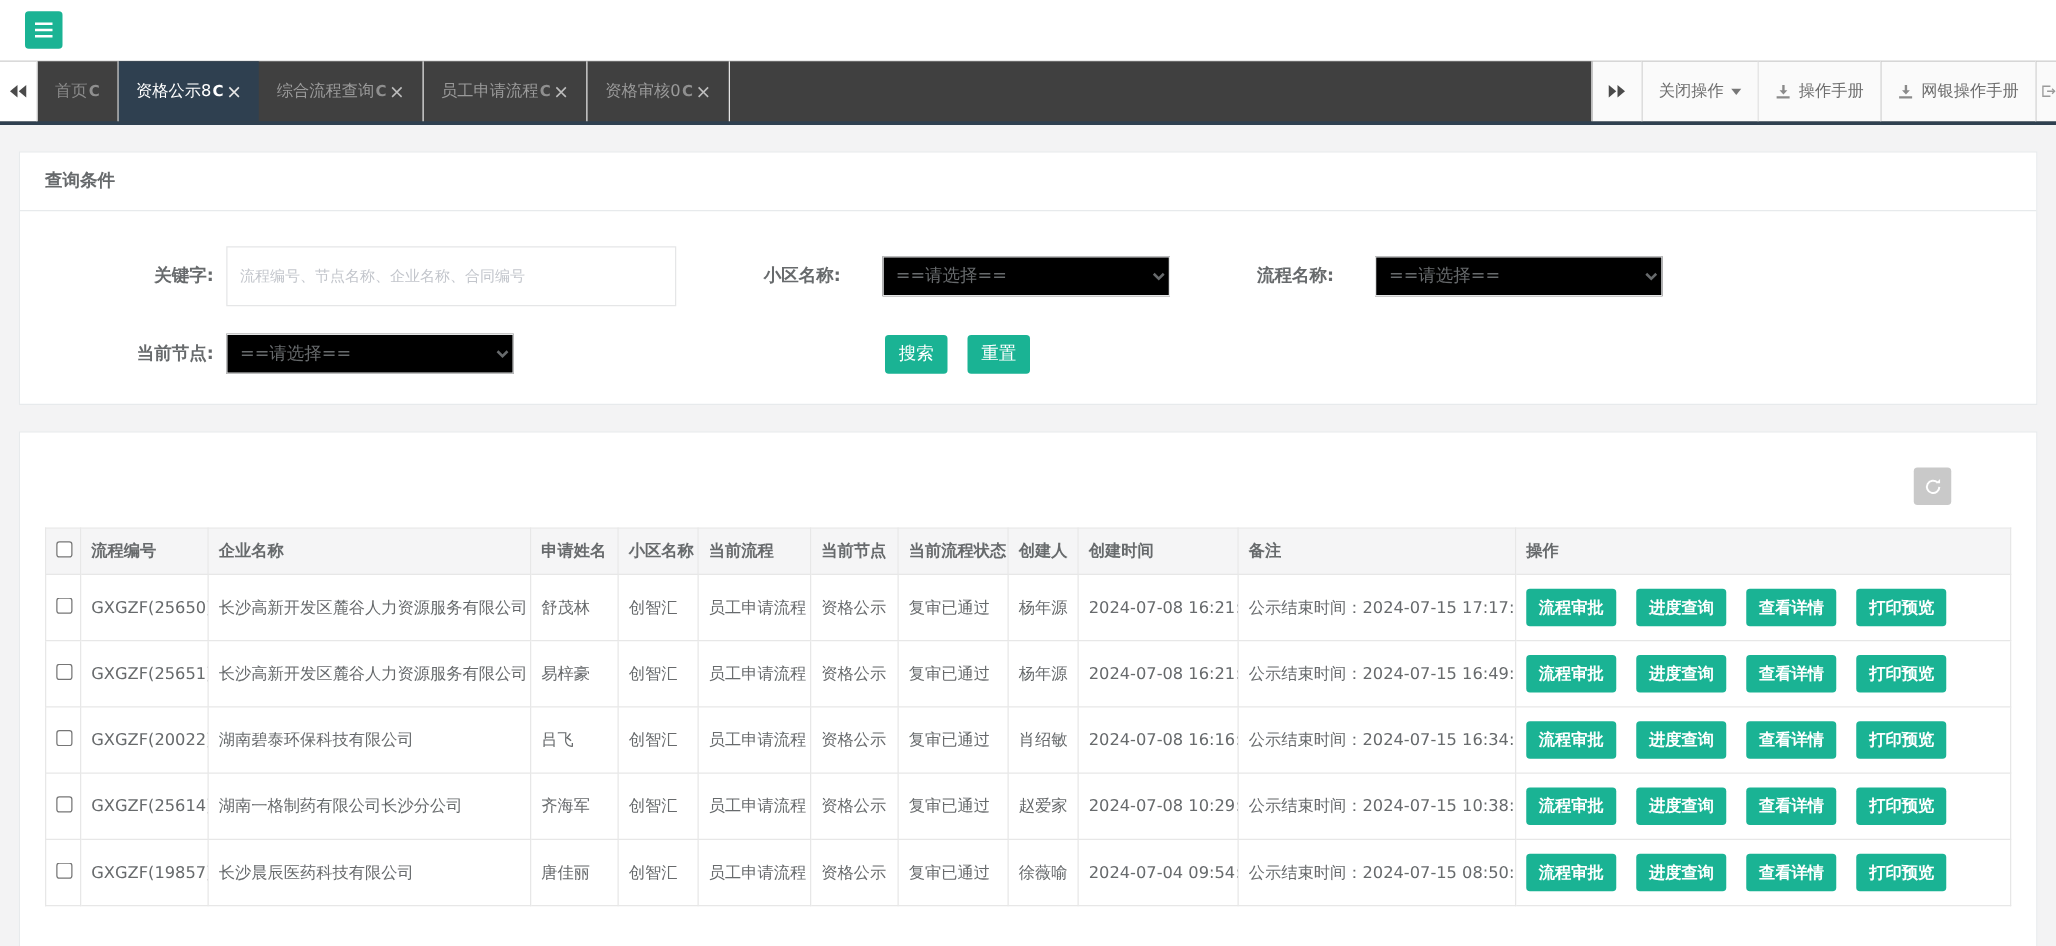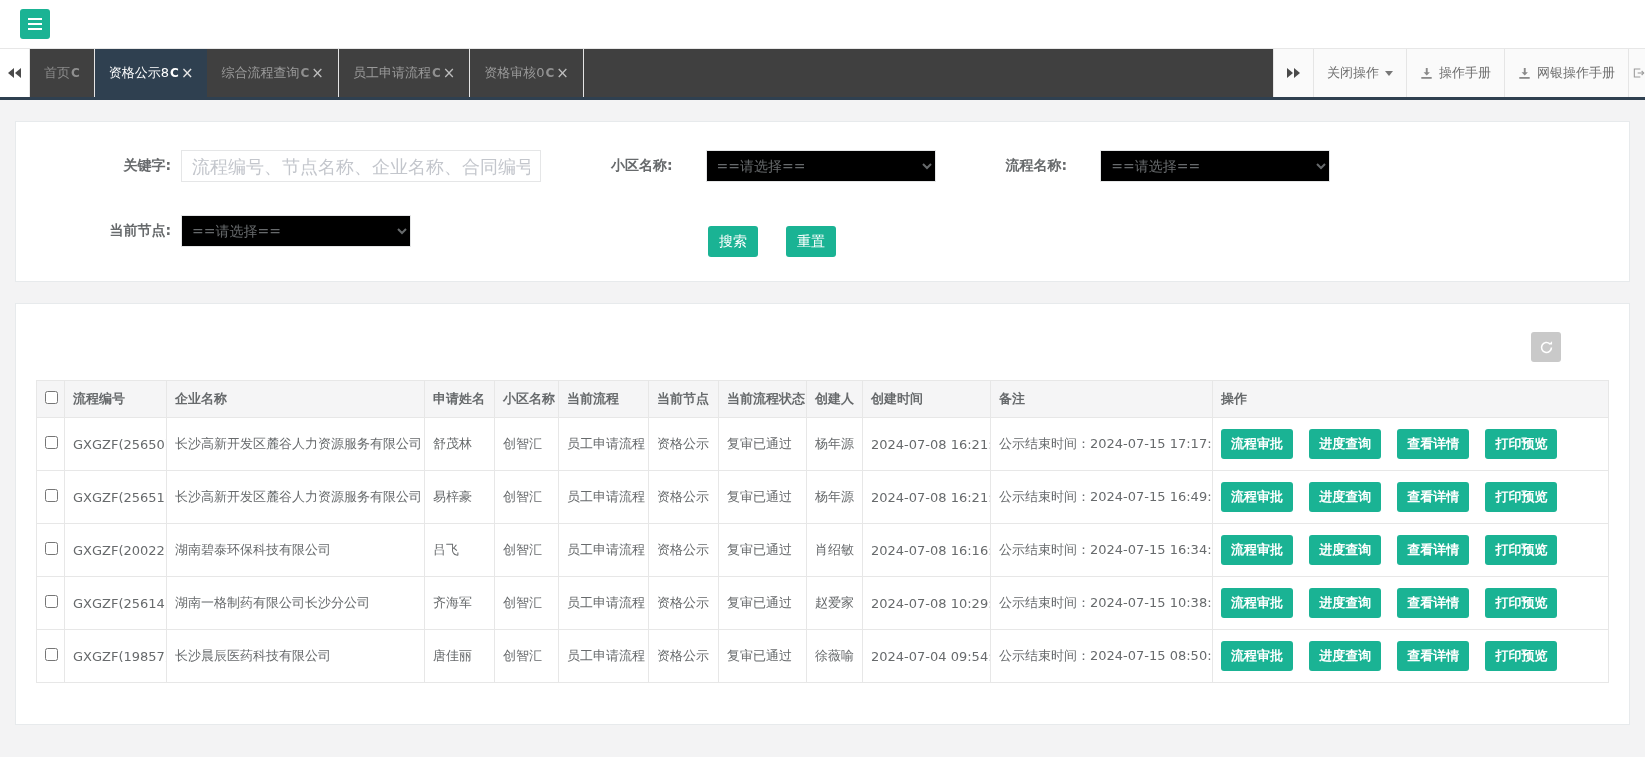--- a/index.html
+++ b/index.html
@@ -41,28 +41,28 @@
   
   .content { padding:0 15px; }
   .panel { background:#fff; border:1px solid #e7eaec; margin-top:21px; }
   .panel-header { padding:14px 20px; border-bottom:1px solid #e7eaec; font-size:14px; font-weight:bold; color:#676a6c; }
 
   
   .search-body { padding:28px 0 24px 0; }
   .frow { display:flex; align-items:center; padding-left:15px; margin-bottom:22px; }
   .frow:last-child { margin-bottom:0; }
   .flabel { width:140px; text-align:right; font-size:14px; font-weight:bold; color:#676a6c; flex:none; }
-  .ftext { width:360px; height:32px; margin-left:10px; border:1px solid #e5e6e7; padding:0 10px;
-    font-size:18px; color:#676a6c; font-family:inherit; outline:none; }
+  .ftext { width:360px; height:48px; margin-left:10px; border:1px solid #e5e6e7; padding:0 10px;
+    font-size:12px; color:#676a6c; font-family:inherit; outline:none; }
   .ftext::placeholder { color:#c3c6cc; }
   .flabel2 { margin-left:70px; font-size:14px; font-weight:bold; color:#676a6c; flex:none; }
   .fselect { width:230px; height:32px; margin-left:33px; border:1px solid #e5e6e7; background:#000000;
     font-size:14px; color:#676a6c; padding:0 6px; font-family:inherit; outline:none; }
   .fselect.first { margin-left:10px; }
-  .btn-group { margin-left:297px; display:flex; gap:28px;margin-top:22px; }
+  .btn-group { margin-left:297px; display:flex; gap:16px; }
   .btn-green { background:#1ab394; color:#fff; border:none; height:31px; padding:0 11px;
     font-size:14px; border-radius:3px; cursor:pointer; font-family:inherit; }
 
   
   .todo-body { padding:20px; min-height:420px; }
   .todo-toolbar { display:flex; justify-content:flex-end; padding-right:48px; margin-top:8px; margin-bottom:18px; }
   .refresh-btn { width:30px; height:30px; background:#c9c9c9; border:none; border-radius:3px;
     display:flex; align-items:center; justify-content:center; cursor:pointer; }
 
   
@@ -147,20 +147,21 @@
         <path d="M11 2H2v12h9"></path>
         <path d="M7 8h9"></path>
         <path d="M13 5l3 3-3 3"></path>
       </svg>
   </div>
 </nav>
 
 <div class="content">
 
   <section class="panel">
+    <div class="panel-header">查询条件</div>
     <div class="search-body">
       <div class="frow">
         <label class="flabel">关键字:</label>
         <input class="ftext" type="text" placeholder="流程编号、节点名称、企业名称、合同编号" style="">
         <label class="flabel2">小区名称:</label>
         <select class="fselect">
           <option>==请选择==</option>
         </select>
         <label class="flabel2">流程名称:</label>
         <select class="fselect">

